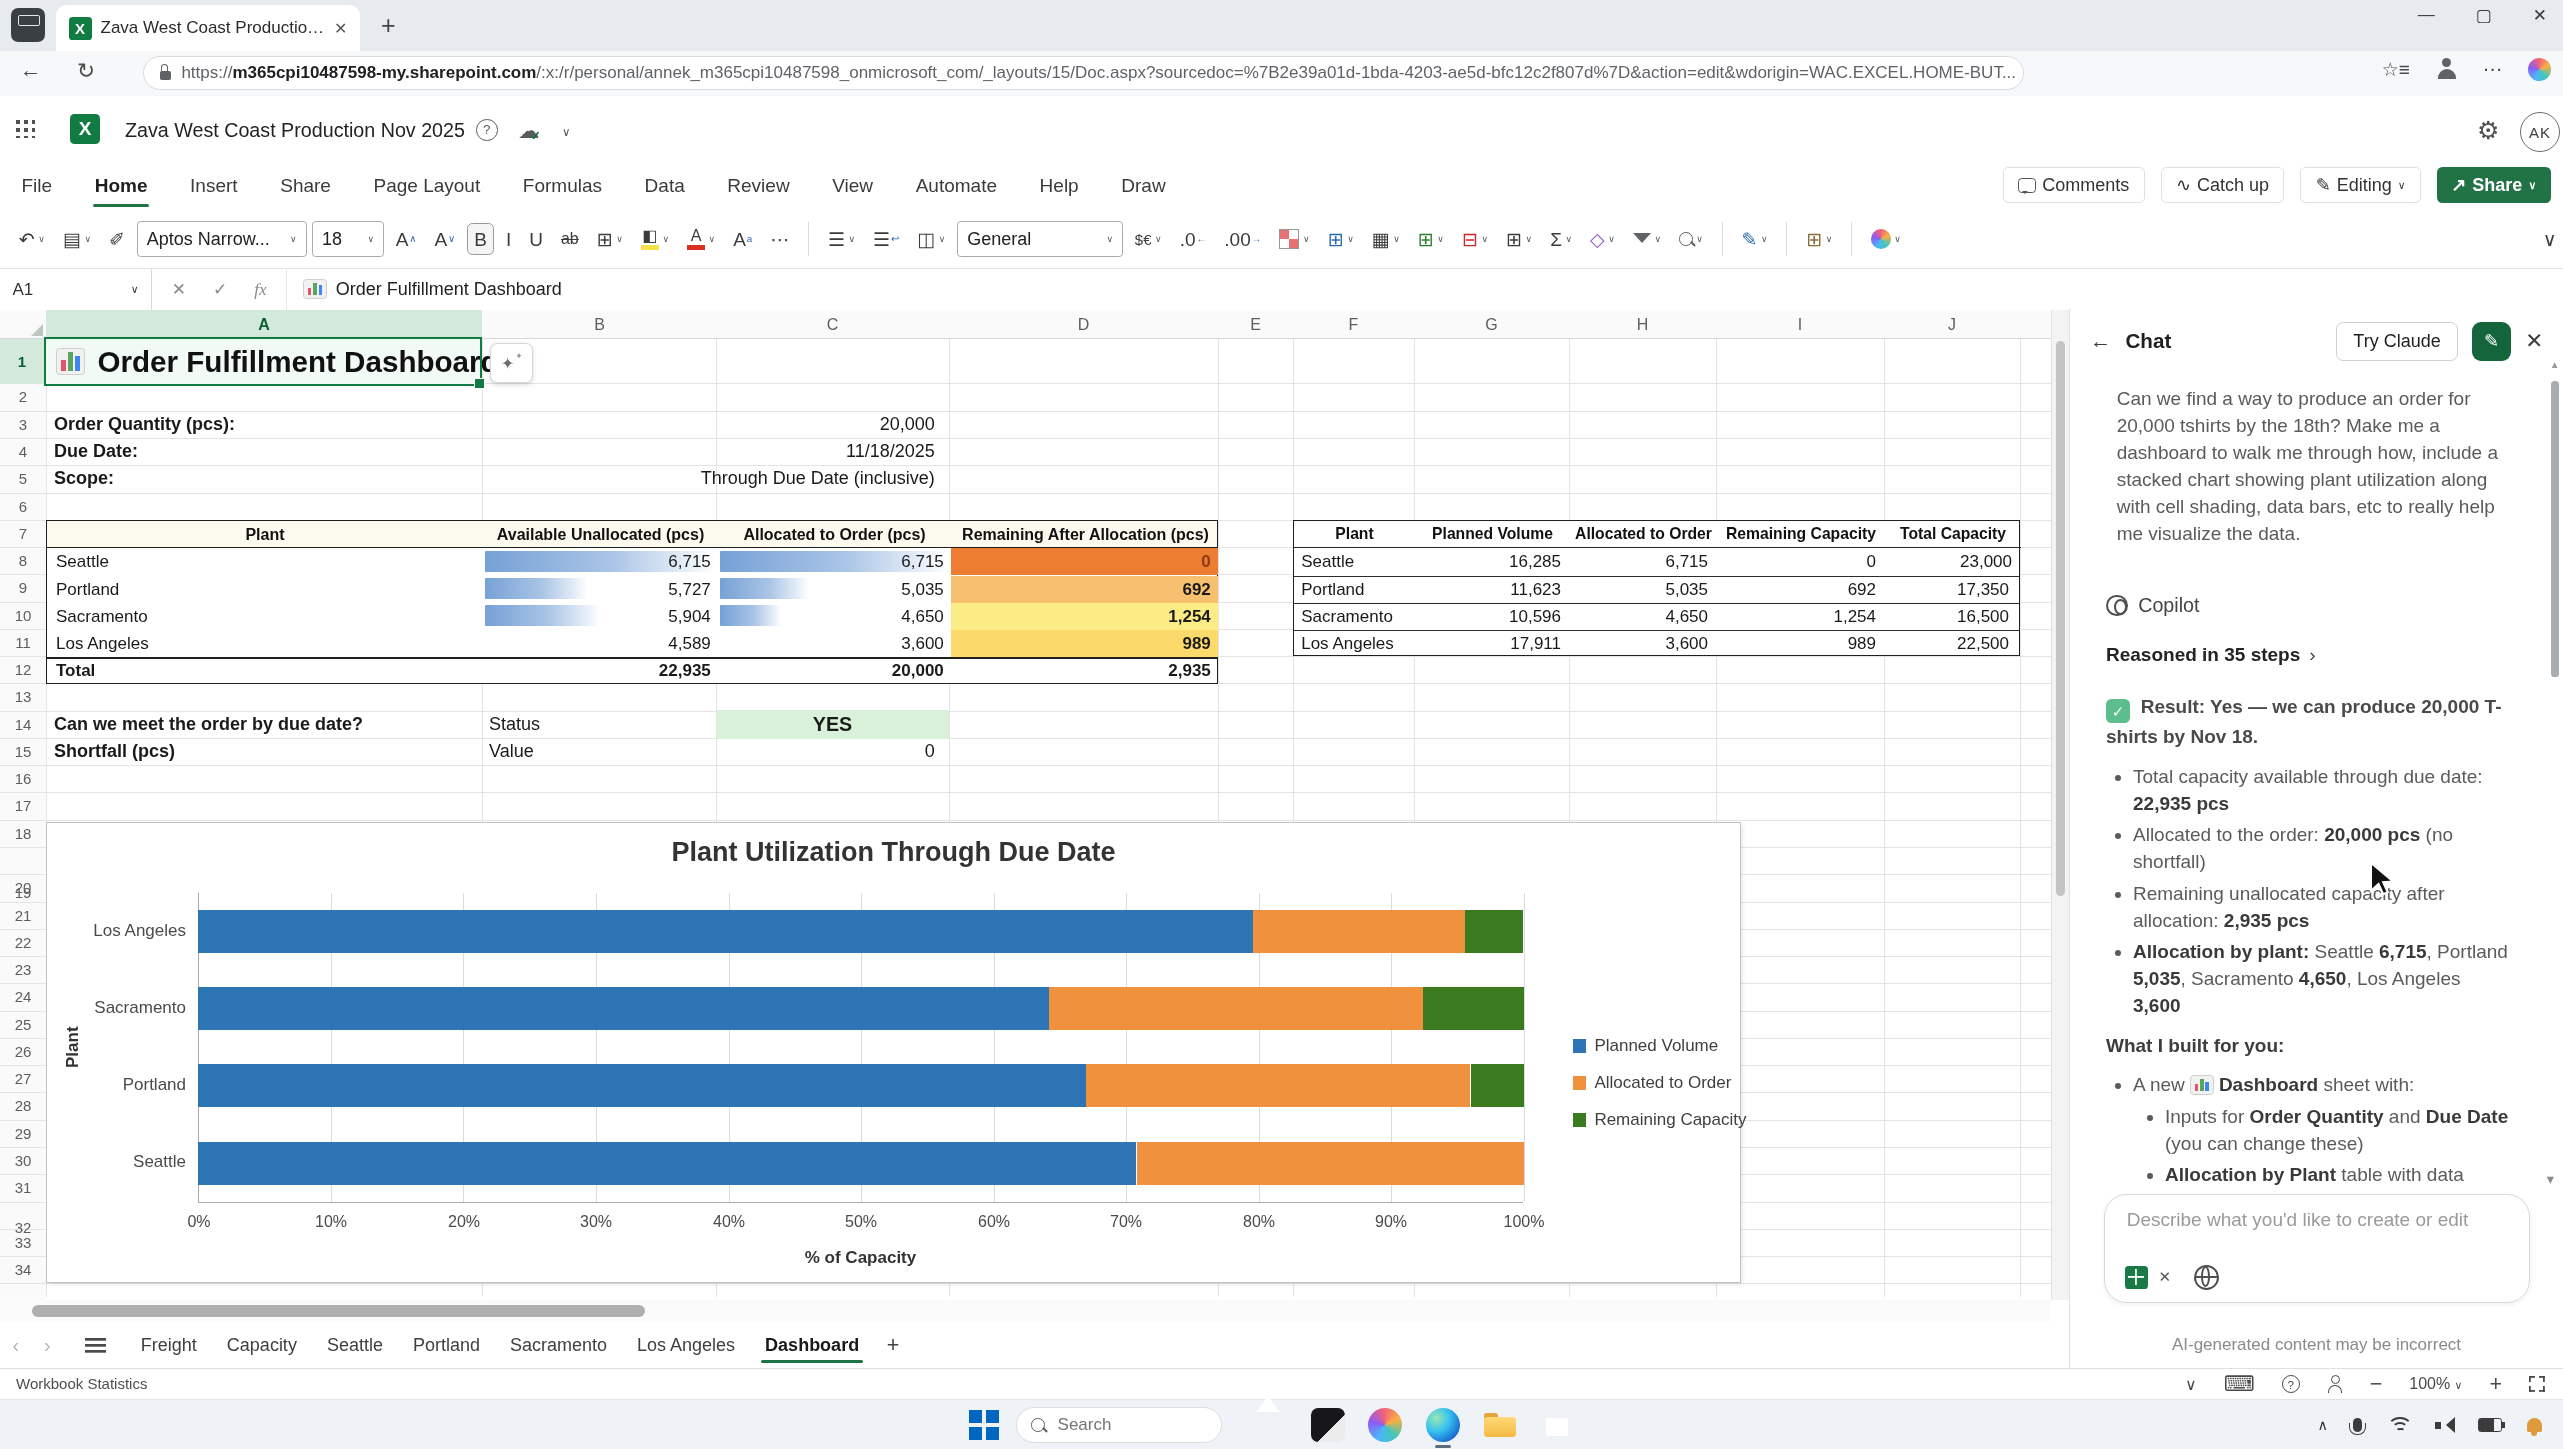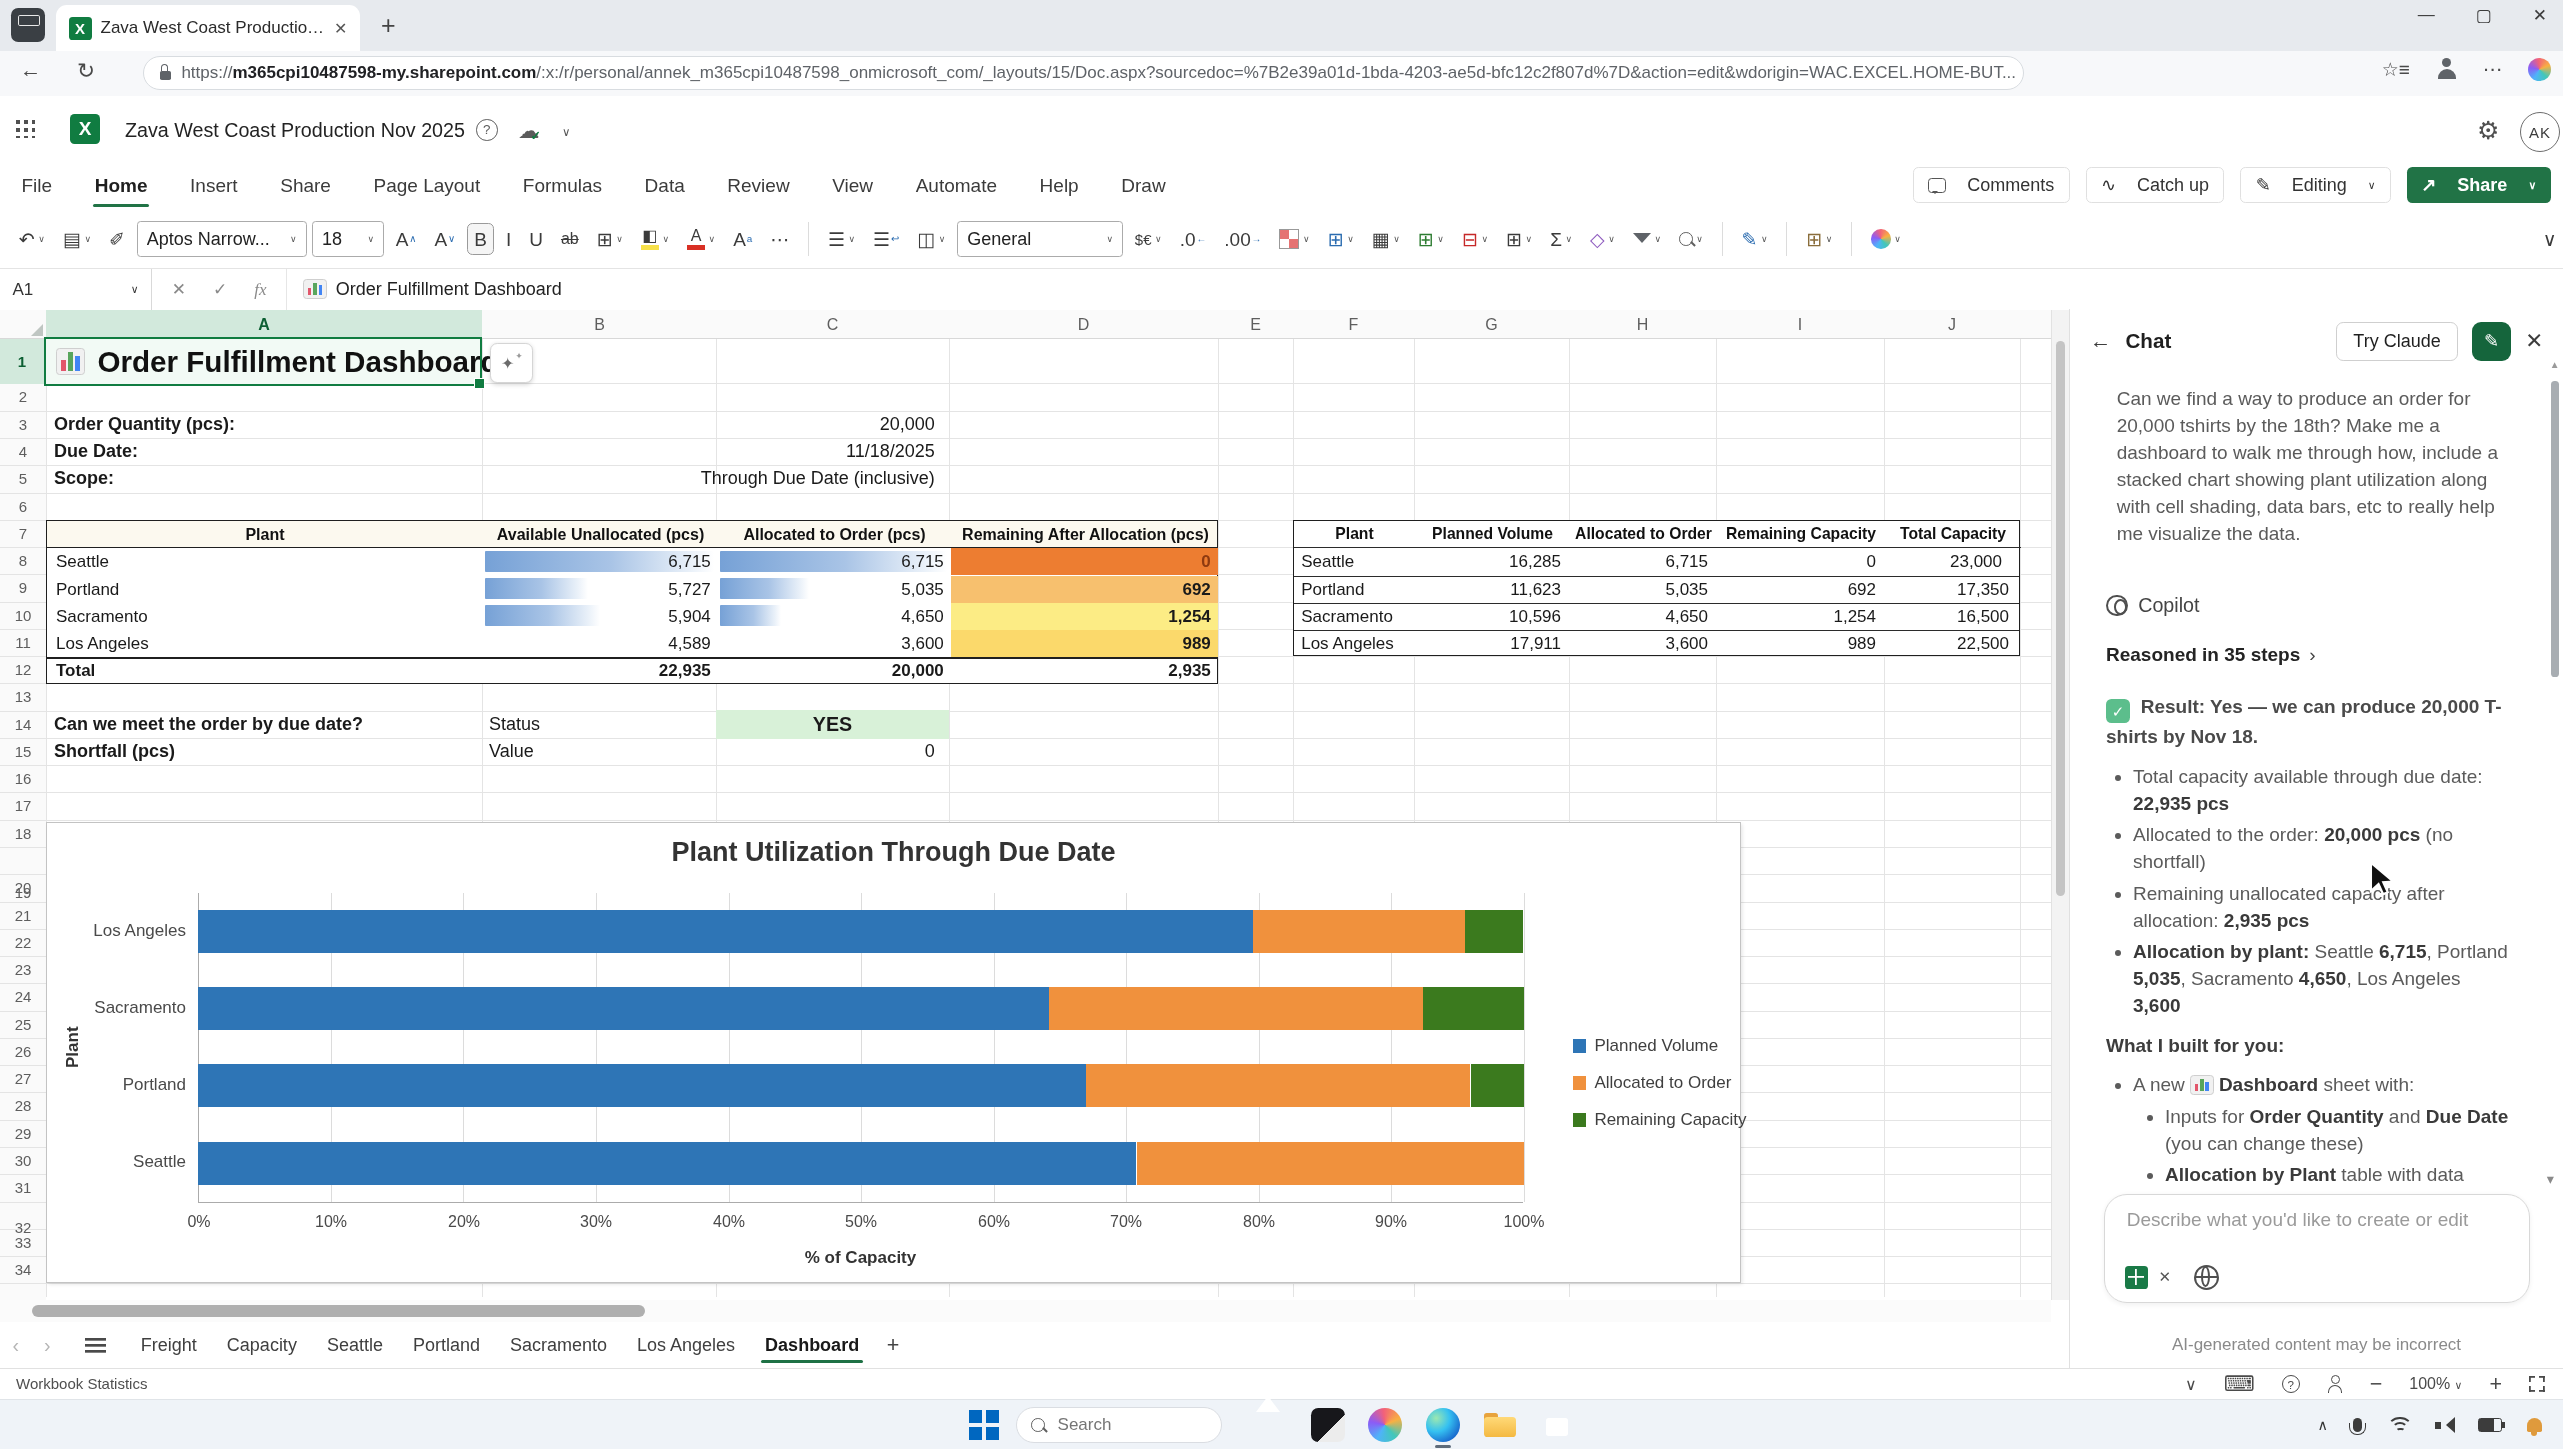--- a/index.html
+++ b/index.html
@@ -44,21 +44,21 @@
   .hdr-search input{border:none;background:transparent;outline:none;font-size:17px;color:#444;width:100%;font-family:"Liberation Sans",sans-serif;}
   .gear{position:absolute;left:2477px;top:19.7px;font-size:25px;color:#4f4f4f;}
   .avatar{position:absolute;left:2520px;top:16px;width:38px;height:38px;border:1.8px solid #6d6d6d;border-radius:50%;font-size:15px;color:#3c3c3c;display:flex;align-items:center;justify-content:center;letter-spacing:0.9px;}
   
   #menubar{position:absolute;left:0;top:161px;width:2563px;height:49px;background:#fff;display:flex;align-items:center;}
   #menu-items{display:flex;align-items:center;gap:39px;padding-left:19.7px;}
   .menu-item{font-size:19px;color:#3B3B3B;position:relative;padding:5.4px 1.8px;}
   .menu-item.active{font-weight:700;color:#1f1f1f;}
   .menu-item.active::after{content:"";position:absolute;left:0;right:0;bottom:-5.4px;height:3.6px;border-radius:1.8px;background:#217346;}
   #menu-right{position:absolute;right:12.5px;top:6.3px;display:flex;gap:16px;align-items:center;}
-  .mr-btn{height:36px;border:0.9px solid #E0E0E0;border-radius:5.4px;background:#fff;display:flex;align-items:center;gap:21px;padding:0 14.3px;font-size:18px;color:#333;font-family:"Liberation Sans",sans-serif;}
+  .mr-btn{height:36px;border:0.9px solid #E0E0E0;border-radius:5.4px;background:#fff;display:flex;align-items:center;gap:6px;padding:0 14.3px;font-size:18px;color:#333;font-family:"Liberation Sans",sans-serif;}
   .share-btn{background:#217346;color:#fff;border:none;font-weight:600;}
   .bubble{width:16px;height:12.5px;border:1.8px solid #555;border-radius:3.6px;position:relative;}
   .bubble::after{content:"";position:absolute;left:2.7px;top:11.6px;border:3.6px solid transparent;border-top-color:#555;}
   .tiny-chev{font-size:10.7px;color:inherit;}
   
   #toolbar{position:absolute;left:0;top:210px;width:2563px;height:58px;background:#fff;border-bottom:0.9px solid #E4E4E4;display:flex;align-items:center;}
   #toolbar-items{display:flex;align-items:center;gap:5.4px;padding-left:12.5px;width:100%;}
   .tb-btn{display:flex;align-items:center;gap:3.6px;padding:5.4px 6.3px;border-radius:3.6px;color:#3b3b3b;}
   .tb-btn.tb-active{border:1.3px solid #9a9a9a;border-radius:5.4px;background:#F5F5F5;}
   .tb-glyph{font-size:19px;line-height:19.7px;}
@@ -693,21 +693,21 @@
       <div class="tbl" style="left: 1293px; top: 210px; width: 727px; height: 136px;">
         <div class="tbl-hdr" style="left: 0px; top: 0px; width: 121px; height: 27px; border-bottom: 1.3px solid rgb(43, 43, 43); font-size: 15.7px;">Plant</div>
         <div class="tbl-hdr" style="left: 121px; top: 0px; width: 155px; height: 27px; border-bottom: 1.3px solid rgb(43, 43, 43); font-size: 15.7px;">Planned Volume</div>
         <div class="tbl-hdr" style="left: 276px; top: 0px; width: 147px; height: 27px; border-bottom: 1.3px solid rgb(43, 43, 43); font-size: 15.7px;">Allocated to Order</div>
         <div class="tbl-hdr" style="left: 423px; top: 0px; width: 168px; height: 27px; border-bottom: 1.3px solid rgb(43, 43, 43); font-size: 15.7px;">Remaining Capacity</div>
         <div class="tbl-hdr" style="left: 591px; top: 0px; width: 136px; height: 27px; border-bottom: 1.3px solid rgb(43, 43, 43); font-size: 15.7px;">Total Capacity</div>
         <div class="cell" style="left: 7.2px; top: 27px; width: 112px; height: 27px;">Seattle</div>
         <div class="cell" style="left: 121px; top: 27px; width: 155px; height: 27px; padding-right: 9px; justify-content: flex-end;">16,285</div>
         <div class="cell" style="left: 276px; top: 27px; width: 147px; height: 27px; padding-right: 9px; justify-content: flex-end;">6,715</div>
         <div class="cell" style="left: 423px; top: 27px; width: 168px; height: 27px; padding-right: 9px; justify-content: flex-end;">0</div>
-        <div class="cell" style="left: 591px; top: 27px; width: 133px; height: 27px; padding-right: 16px; justify-content: flex-end;">23,000</div>
+        <div class="cell" style="left: 591px; top: 27px; width: 133px; height: 27px; padding-right: 6px; justify-content: flex-end;">23,000</div>
         <div class="abs" style="left: 0px; top: 55px; width: 100%; height: 0.9px; background: rgb(43, 43, 43);"></div>
         <div class="cell" style="left: 7.2px; top: 55px; width: 112px; height: 27px;">Portland</div>
         <div class="cell" style="left: 121px; top: 55px; width: 155px; height: 27px; padding-right: 9px; justify-content: flex-end;">11,623</div>
         <div class="cell" style="left: 276px; top: 55px; width: 147px; height: 27px; padding-right: 9px; justify-content: flex-end;">5,035</div>
         <div class="cell" style="left: 423px; top: 55px; width: 168px; height: 27px; padding-right: 9px; justify-content: flex-end;">692</div>
         <div class="cell" style="left: 591px; top: 55px; width: 133px; height: 27px; padding-right: 9px; justify-content: flex-end;">17,350</div>
         <div class="abs" style="left: 0px; top: 82px; width: 100%; height: 0.9px; background: rgb(43, 43, 43);"></div>
         <div class="cell" style="left: 7.2px; top: 82px; width: 112px; height: 27px;">Sacramento</div>
         <div class="cell" style="left: 121px; top: 82px; width: 155px; height: 27px; padding-right: 9px; justify-content: flex-end;">10,596</div>
         <div class="cell" style="left: 276px; top: 82px; width: 147px; height: 27px; padding-right: 9px; justify-content: flex-end;">4,650</div>

